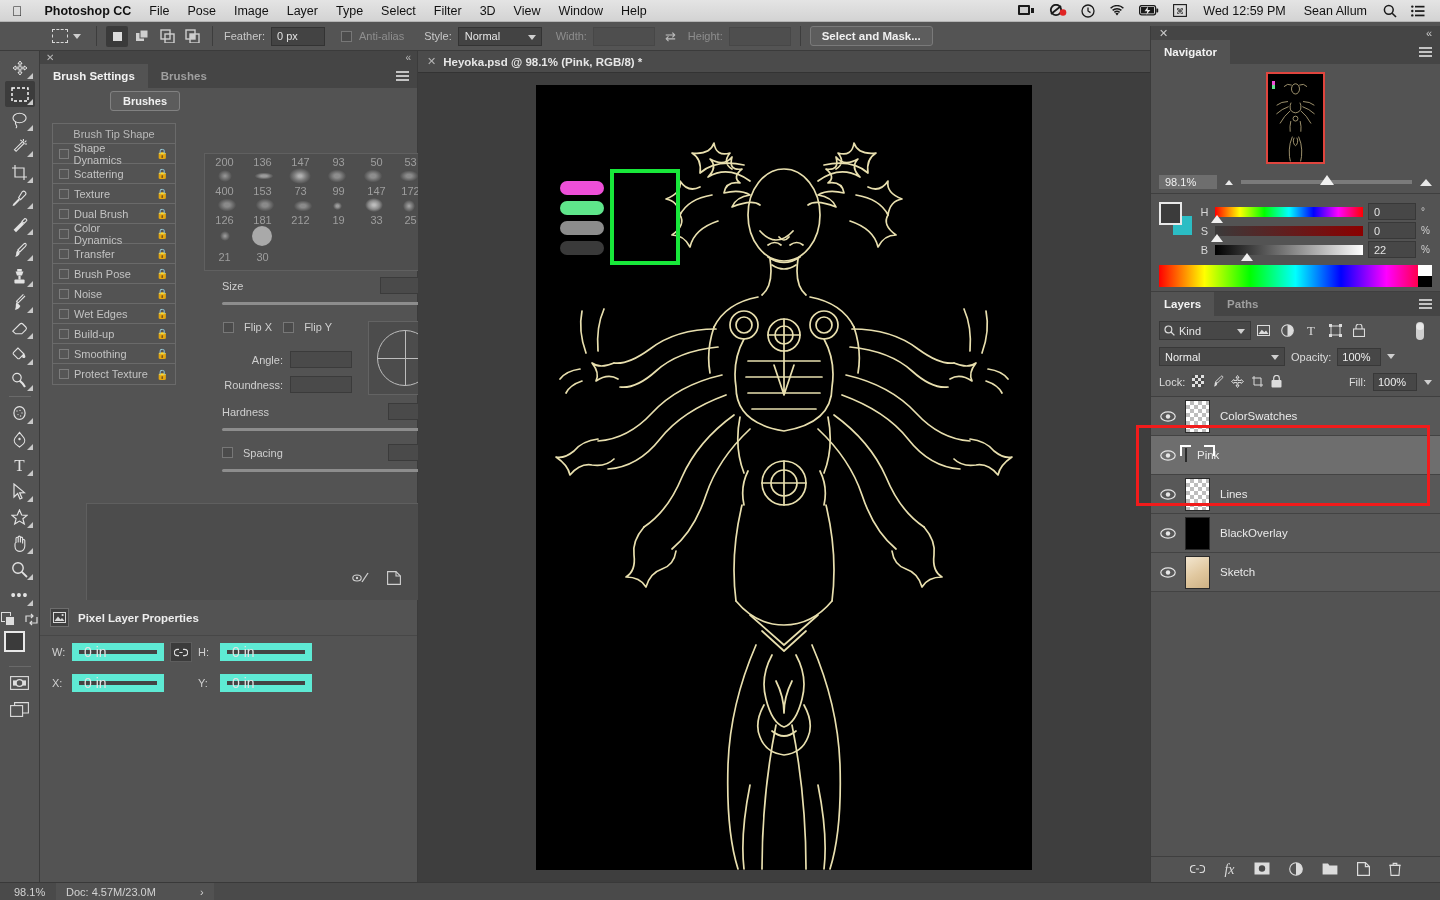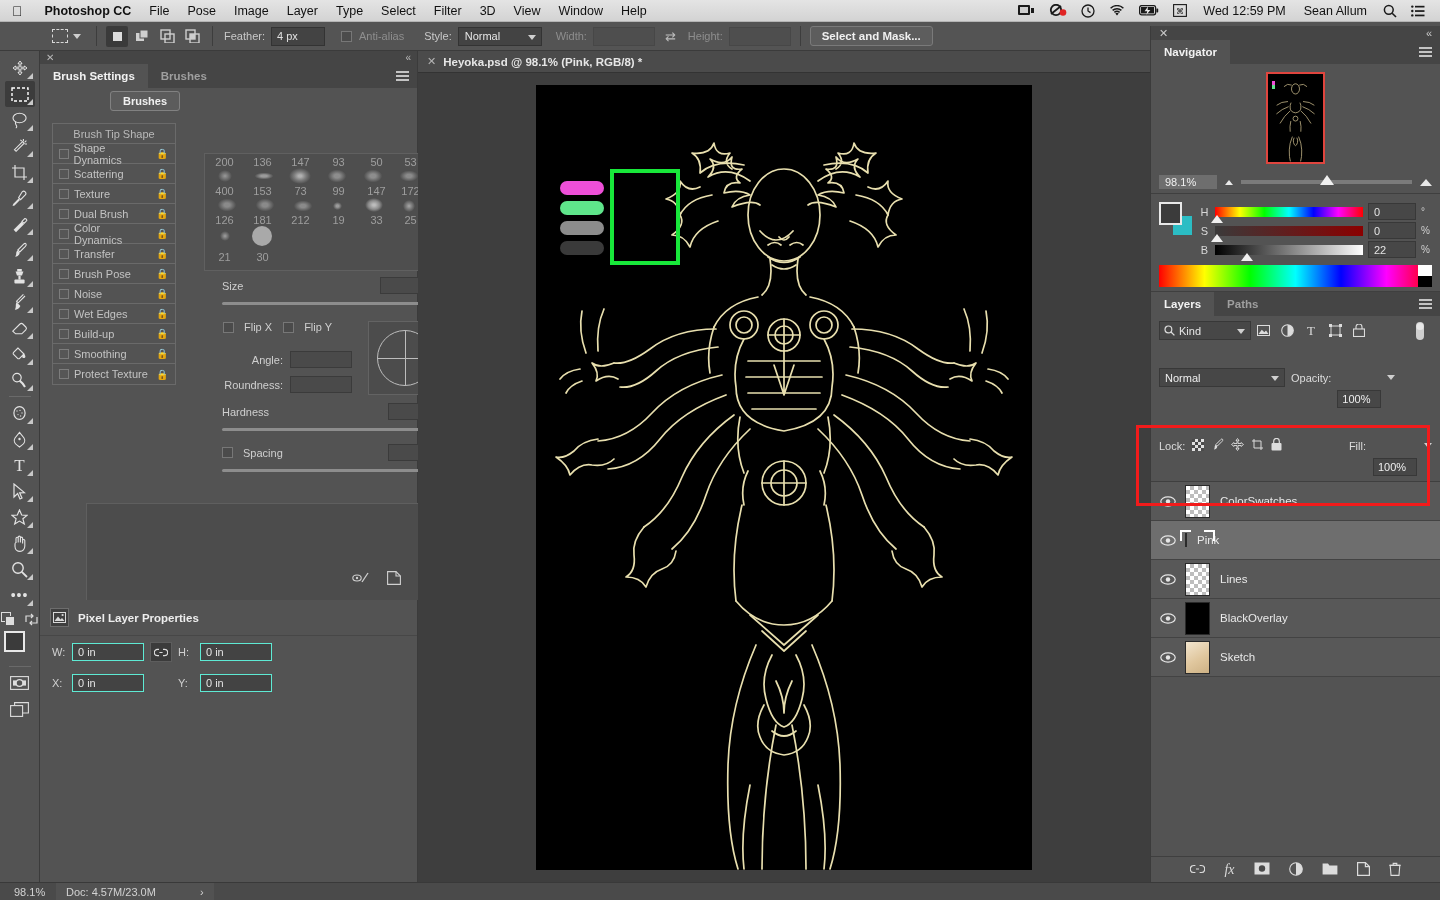--- a/index.html
+++ b/index.html
@@ -112,22 +112,22 @@
 
   
   .propspanel { position:absolute; left:40px; top:600px; width:378px; height:285px; background:#535353;
                 border-right:1px solid #3b3b3b; }
   .prop-title { display:flex; align-items:center; gap:9px; padding:8px 10px; font-weight:bold;
                 color:#eee; font-size:11.5px; border-bottom:1px solid #474747; }
   .prop-ic { width:19px;height:19px;background:#3f3f3f;border:1px solid #6d6d6d; display:flex;
              align-items:center;justify-content:center; }
   .prow { display:flex; align-items:center; gap:6px; padding:6px 12px; }
   .prow .pl { width:14px; color:#d0d0d0; font-size:11px; }
-  .pin { background:#434343; border:1px solid #5eead4; height:18px; width:72px; color:#e3e3e3;
-         display:flex;align-items:center;padding:0 5px; font-size:11px;}
+  .pin { background:#434343; border:7px solid #5eead4; height:18px; width:92px; color:#e3e3e3;
+         display:flex;align-items:center;padding:0 5px; font-size:14px;}
   .linkbtn { width:22px;height:20px;background:#3b3b3b;border:1px solid #5d5d5d;display:flex;
              align-items:center;justify-content:center;color:#ddd;font-size:11px;}
 
   
   .doccol { position:absolute; left:418px; top:51px; right:290px; bottom:18px; background:#3e3e3e; }
   .doctab { height:22px; background:#4b4b4b; display:flex; align-items:center; gap:7px;
             padding:0 9px; border-bottom:1px solid #333; font-size:11.5px; font-weight:bold; color:#e6e6e6;}
   .doctab .x { color:#b4b4b4; font-weight:normal; font-size:11px;}
   .canvas-wrap { position:absolute; inset:22px 0 0 0; display:flex; align-items:center; justify-content:center;}
   .canvas { width:496px; height:785px; background:#000; position:relative; }
@@ -164,21 +164,21 @@
      align-items:center;gap:4px;padding:0 4px;position:relative;color:#e6e6e6;font-size:11px;}
   .kindsel:after{content:'';position:absolute;right:5px;top:7px;width:0;height:0;
     border-left:4px solid transparent;border-right:4px solid transparent;border-top:5px solid #cfcfcf;}
   .ficon { width:24px;height:19px;display:flex;align-items:center;justify-content:center;color:#dcdcdc;font-size:12px;}
   .blendrow { display:flex; align-items:center; gap:6px; padding:2px 8px 4px 8px; }
   .blendsel { background:#474747;border:1px solid #383838;height:19px;width:126px;display:flex;
      align-items:center;padding:0 5px;position:relative;color:#eee;font-size:11px;}
   .blendsel:after{content:'';position:absolute;right:5px;top:7px;width:0;height:0;
     border-left:4px solid transparent;border-right:4px solid transparent;border-top:5px solid #cfcfcf;}
   .opacval{background:#474747;border:1px solid #383838;height:18px;width:44px;display:flex;
-     align-items:center;padding:0 4px;color:#eee;font-size:11px;margin-top:43px;}
+     align-items:center;padding:0 4px;color:#eee;font-size:11px;}
   .lockrow { display:flex;align-items:center;gap:7px;padding:3px 8px 5px 8px;border-bottom:1px solid #3f3f3f;}
 
   .layer { height:39px; display:flex; align-items:center; border-bottom:1px solid #434343;
            background:#585858; position:relative; }
   .layer.sel { background:#6e6e6e; }
   .eye { width:34px; display:flex; align-items:center; justify-content:center; }
   .lthumb { width:25px;height:33px;border:1px solid #2a2a2a;margin-right:10px;
     background-image:linear-gradient(45deg,#bdbdbd 25%,transparent 25%,transparent 75%,#bdbdbd 75%),
                      linear-gradient(45deg,#bdbdbd 25%,#fff 25%,#fff 75%,#bdbdbd 75%);
     background-size:8px 8px; background-position:0 0,4px 4px; position:relative;}
@@ -305,21 +305,21 @@
       <div class="selmode">
         <svg width="15" height="14">
             <rect x="1" y="1" width="9" height="9" fill="none" stroke="#cfcfcf" stroke-width="1.4"></rect>
             <rect x="5" y="5" width="9" height="9" fill="none" stroke="#cfcfcf" stroke-width="1.4"></rect>
             <rect x="5" y="5" width="5" height="5" fill="#cfcfcf"></rect>
           </svg>
       </div>
     </div>
     <div class="vsep"></div>
     <span class="lbl">Feather:</span>
-    <span class="field" style="width:54px">4 px</span>
+    <span class="field" style="width:54px">0 px</span>
     <span style="display:flex;align-items:center;margin-left:16px">
       <span class="chk"></span>
       <span class="lbl dim">Anti-alias</span>
     </span>
     <span class="lbl" style="margin-left:12px">Style:</span>
     <span class="selectbox" style="width:84px">Normal</span>
     <span class="lbl dim" style="margin-left:12px">Width:</span>
     <span class="field dim" style="width:62px"></span>
     <span style="margin:0 10px;color:#bbb;font-size:13px">⇄</span>
     <span class="lbl dim">Height:</span>

